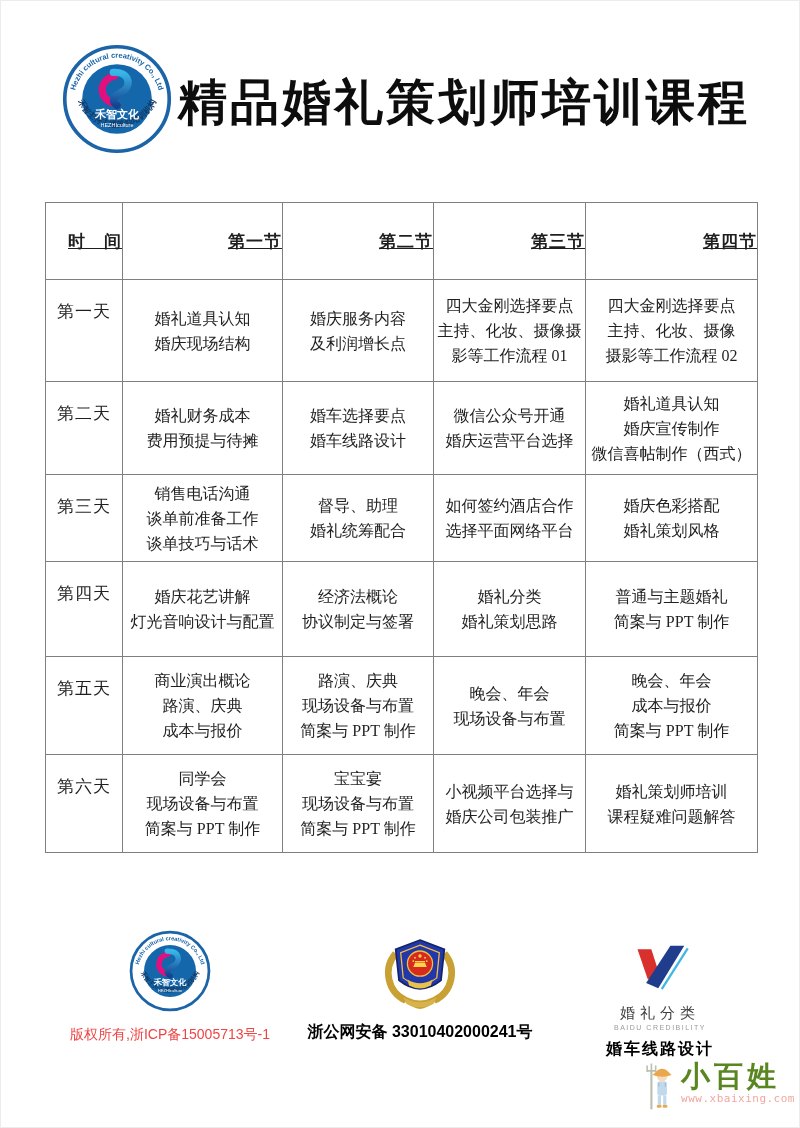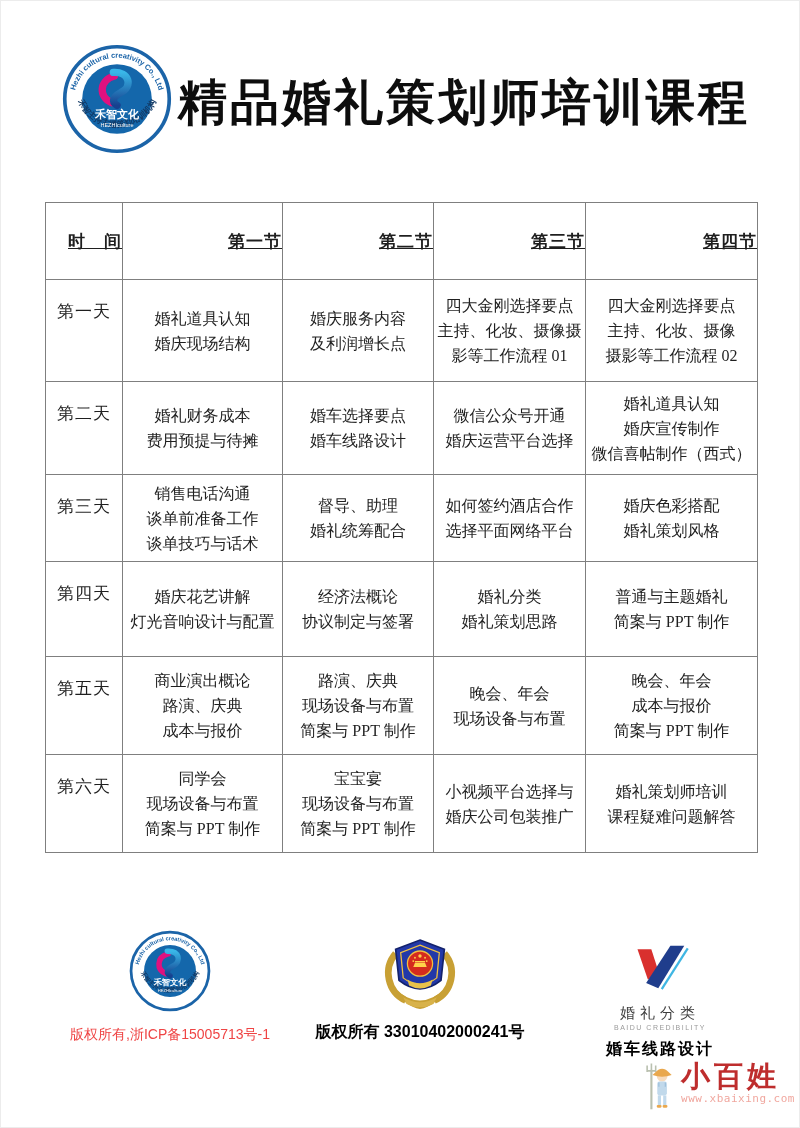--- a/index.html
+++ b/index.html
@@ -30,21 +30,21 @@
   .f-right{left:570px;top:944px;width:180px;}
   .icp-text{margin-top:10px;font-size:14px;color:#ef4444;}
   .police-text{margin-top:4px;font-size:16px;font-weight:700;color:#000;}
   .baidu-cn{margin-top:4px;font-size:15px;color:#3f3f3f;letter-spacing:5px;}
   .baidu-en{font-size:7px;color:#9a9a9a;letter-spacing:1.5px;margin-top:1px;}
   .baidu-cap{margin-top:8px;font-size:16px;font-weight:700;color:#000;letter-spacing:2px;}
 
   
   .watermark{position:absolute;left:645px;top:1060px;width:150px;display:flex;align-items:flex-start;opacity:.92;}
   .wm-text{margin-left:4px;}
-  .wm-name{font-size:29px;line-height:32px;color:#b91c1c;font-weight:700;letter-spacing:4px;
+  .wm-name{font-size:29px;line-height:32px;color:#4d7c0f;font-weight:700;letter-spacing:4px;
            font-family:"Liberation Sans",sans-serif;}
   .wm-url{font-size:11px;color:#ef9f96;font-family:"DejaVu Sans Mono",monospace;margin-top:0px;letter-spacing:.5px;}
 </style>
 </head>
 <body>
 
 <div class="page">
 
   <svg class="logo-main" viewBox="0 0 120 120">
     <defs>
@@ -193,21 +193,21 @@
       <path d="M50,18 L73,27 L70,57 Q50,73 30,57 L27,27 Z" fill="none" stroke="#f0c040" stroke-width="1.5"></path>
       <circle cx="50" cy="40" r="15" fill="#d42b1e" stroke="#f0c040" stroke-width="1.5"></circle>
       <circle cx="50" cy="31" r="2" fill="#ffd24a"></circle>
       <circle cx="44" cy="33" r="1.1" fill="#ffd24a"></circle>
         <circle cx="56" cy="33" r="1.1" fill="#ffd24a"></circle>
       <circle cx="42" cy="37" r="1.1" fill="#ffd24a"></circle>
         <circle cx="58" cy="37" r="1.1" fill="#ffd24a"></circle>
       <path d="M42,44 h16 l-2,-5 h-12 Z M44,38.5 h12 v-1.5 h-12 Z" fill="#ffd24a"></path>
       <path d="M35,59 Q50,68 65,59 L63,66 Q50,73 37,66 Z" fill="#e8c24a"></path>
     </svg>
-    <div class="police-text">版权所有 33010402000241号</div>
+    <div class="police-text">浙公网安备 33010402000241号</div>
   </div>
 
   <div class="f-block f-right">
     <svg width="62" height="52" viewBox="0 0 70 60">
       <polygon points="9,6 25,6 34,34 21,41" fill="#d9302e"></polygon>
       <polygon points="63,2 47,2 19,45 33,51" fill="#1f3d8c"></polygon>
       <line x1="67" y1="5" x2="37" y2="52" stroke="#3fb6e3" stroke-width="2.6"></line>
     </svg>
     <div class="baidu-cn">婚礼分类</div>
     <div class="baidu-en">BAIDU CREDIBILITY</div>

